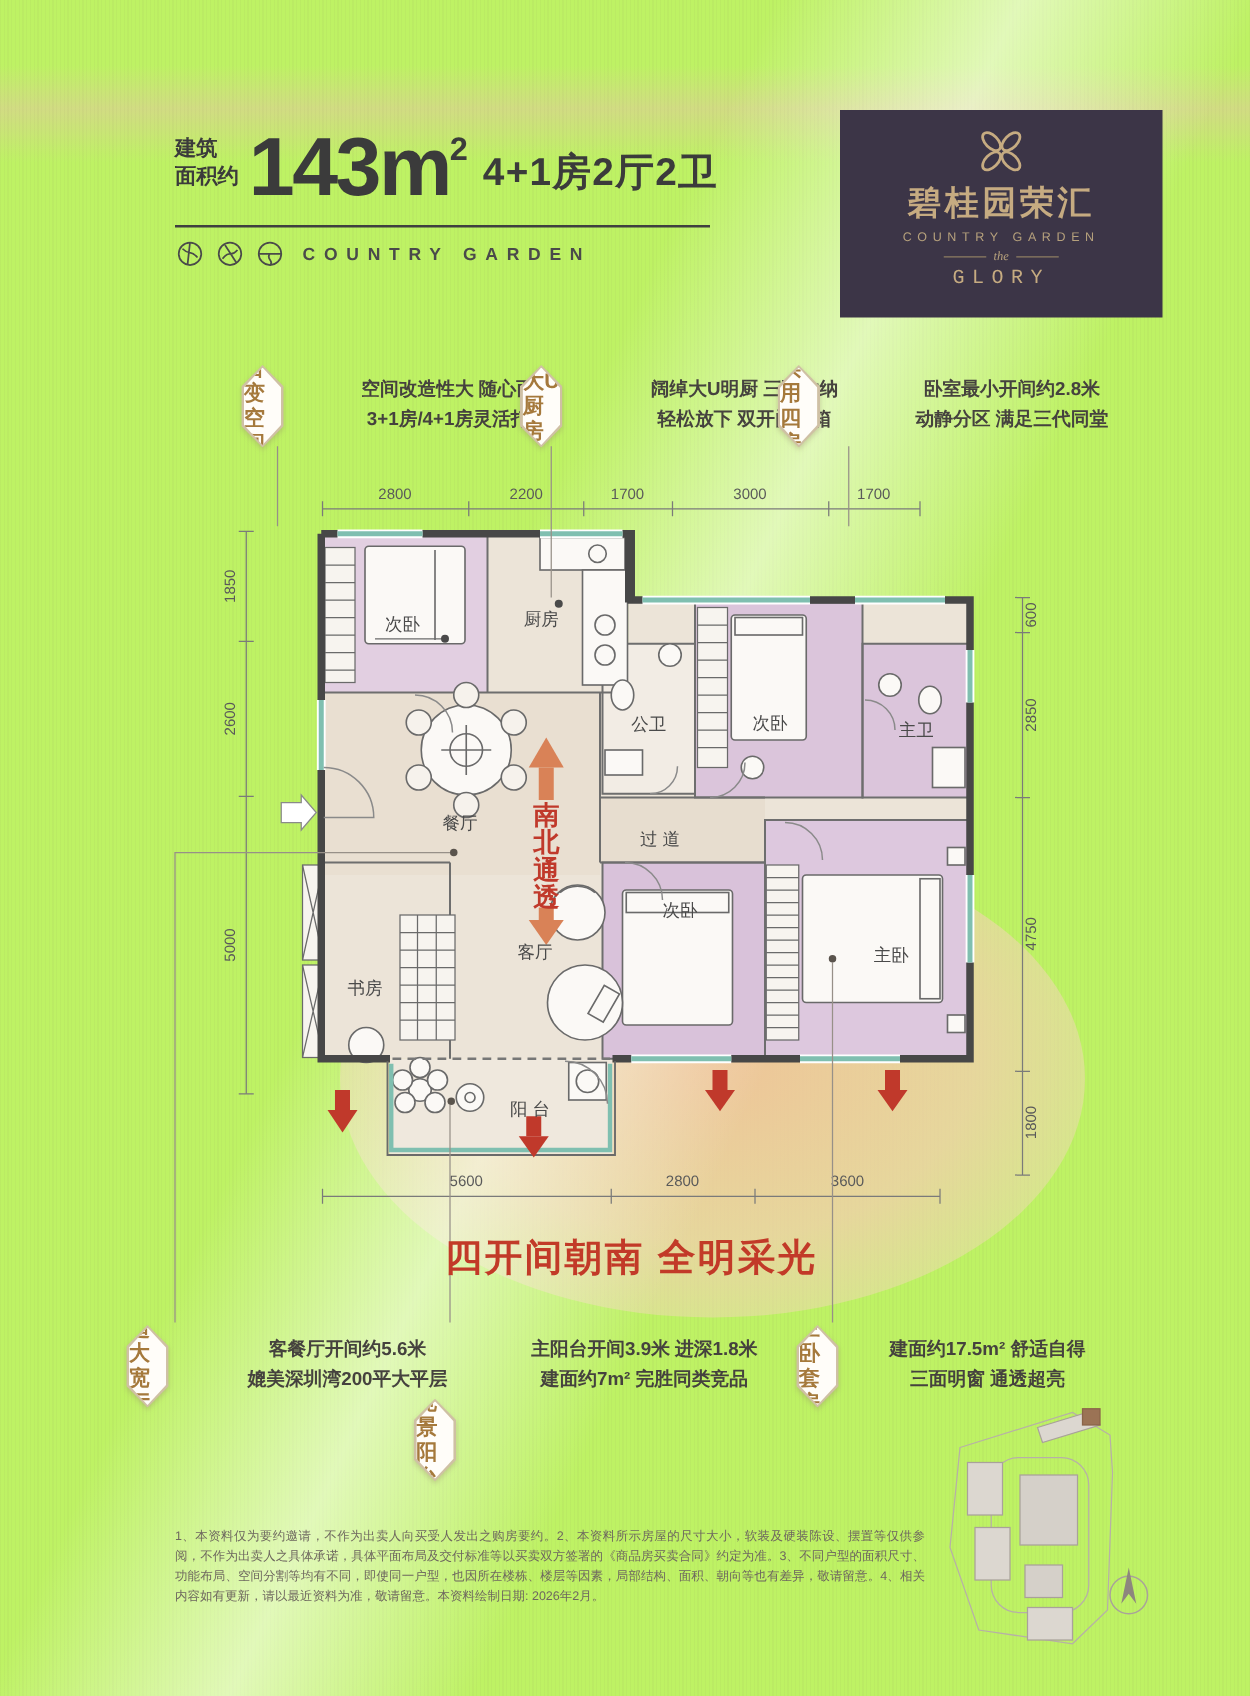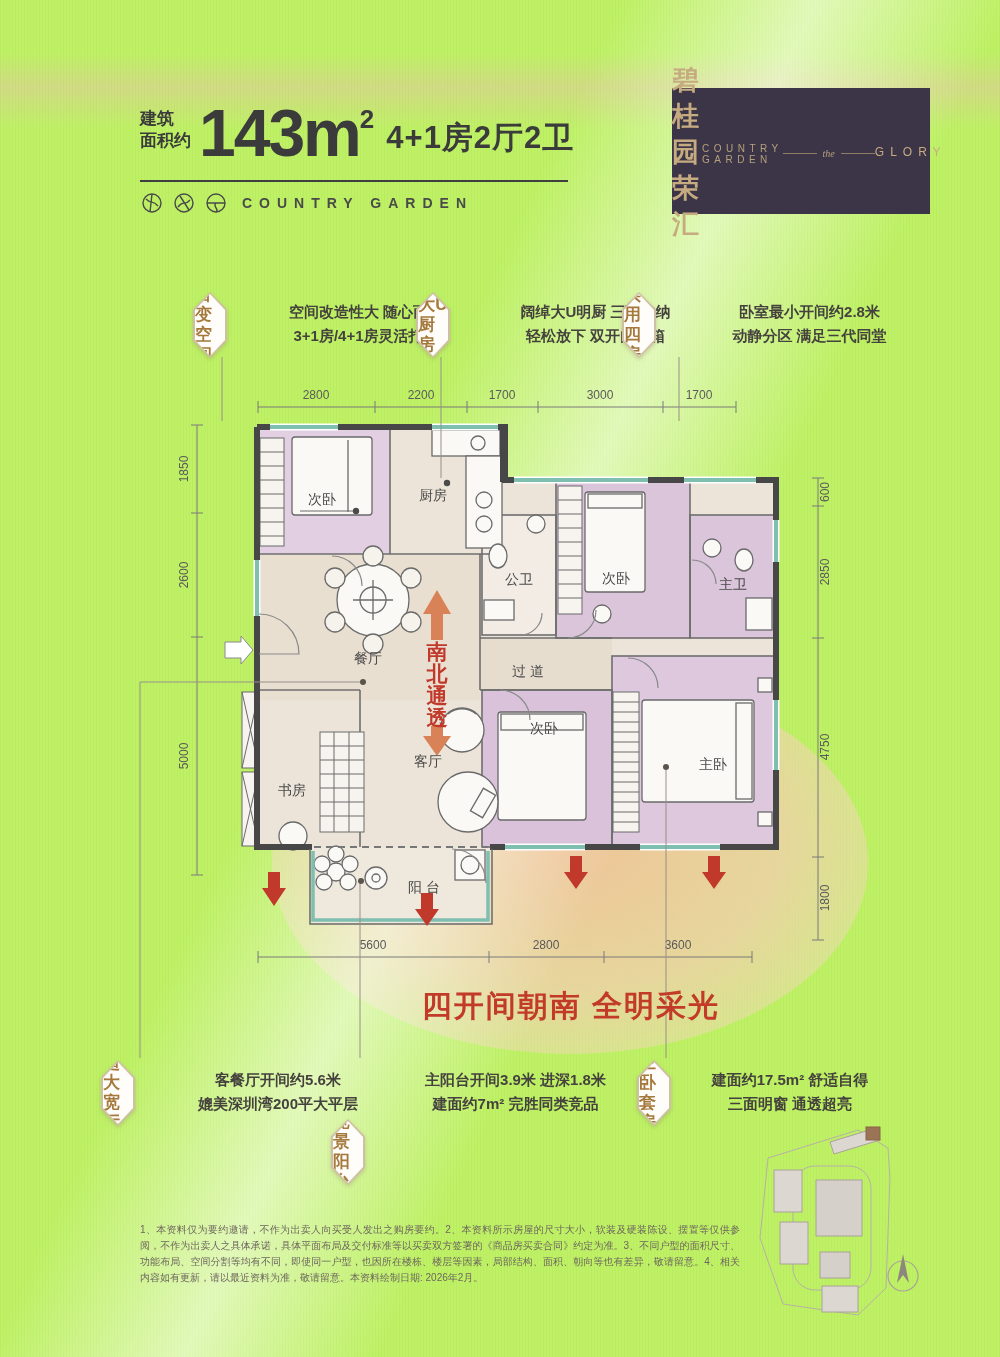--- a/index.html
+++ b/index.html
@@ -19,37 +19,37 @@
   
   .hdr{position:absolute;left:140px;top:104px;z-index:5;display:flex;align-items:flex-end;color:#3b3b3b;}
   .hdr .lbl{font-size:17px;font-weight:bold;line-height:1.35;padding-bottom:10px;}
   .hdr .big{font-size:66px;font-weight:bold;letter-spacing:-2px;line-height:.9;margin-left:8px;}
   .hdr .big sup{font-size:26px;vertical-align:28px;letter-spacing:0;}
   .hdr .rooms{font-size:31px;font-weight:bold;margin-left:12px;padding-bottom:4px;letter-spacing:1px;}
   .hdr-line{position:absolute;left:140px;top:180px;width:428px;height:2px;background:#3f3f3f;z-index:5;}
   .brandrow{position:absolute;left:140px;top:191px;z-index:5;display:flex;align-items:center;color:#4a4a4a;}
   .brandrow .en{font-size:14px;letter-spacing:7px;margin-left:10px;font-weight:600;}
   
-  .logo{position:absolute;left:672px;top:88px;width:258px;height:126px;background:#3c3547;z-index:5;
-    display:flex;flex-direction:row;align-items:center;color:#c6ab81;}
+  .logo{position:absolute;left:672px;top:88px;width:258px;height:166px;background:#3c3547;z-index:5;
+    display:flex;flex-direction:column;align-items:center;color:#c6ab81;}
   .logo .cn{font-size:27px;font-weight:bold;letter-spacing:3px;margin-top:2px;font-family:"Liberation Serif","DejaVu Serif",serif;}
   .logo .en{font-size:10px;letter-spacing:4.5px;margin-top:5px;color:#b5a07c;}
   .logo .glorywrap{display:flex;align-items:center;margin-top:4px;color:#b5a07c;justify-content:center;}
   .logo .glorywrap .rule{width:34px;height:1px;background:#8d7e63;}
   .logo .the{font-style:italic;font-size:10px;margin:0 6px;font-family:"Liberation Serif","DejaVu Serif",serif;}
-  .logo .glory{font-size:12px;letter-spacing:6px;margin-top:2px;font-family:Liberation Sans, sans-serif;}
+  .logo .glory{font-size:16px;letter-spacing:6px;margin-top:2px;font-family:Liberation Mono, monospace;}
   
   .hex{position:absolute;width:34px;height:66px;z-index:6;filter:drop-shadow(0 2px 2px rgba(150,130,110,.35));}
   .hex .b{position:absolute;inset:0;background:#cfc0a4;clip-path:polygon(50% 0,100% 26%,100% 74%,50% 100%,0 74%,0 26%);}
   .hex .i{position:absolute;inset:2px;background:#fffdf9;clip-path:polygon(50% 0,100% 26%,100% 74%,50% 100%,0 74%,0 26%);
     display:flex;flex-direction:column;align-items:center;justify-content:center;
     font-weight:bold;color:#a5793c;font-size:17px;line-height:1.18;}
   .fdesc{position:absolute;z-index:6;font-size:15px;font-weight:600;color:#45423e;line-height:1.6;text-align:center;}
   
-  .banner{position:absolute;left:290px;top:986px;width:430px;text-align:right;z-index:6;
+  .banner{position:absolute;left:290px;top:986px;width:430px;text-align:center;z-index:6;
     font-size:30px;font-weight:bold;color:#c23a28;letter-spacing:2px;}
   .disclaimer{position:absolute;left:140px;top:1212px;width:600px;z-index:6;
     font-size:10px;line-height:1.6;color:#6e675f;text-align:justify;}
   svg{display:block;}
   .plan{position:absolute;left:125px;top:365px;z-index:3;}
   .leaders{position:absolute;left:0;top:0;z-index:4;pointer-events:none;}
   .siteplan{position:absolute;left:738px;top:1118px;z-index:5;}
   .planlabel{font-size:14px;fill:#4a4a4a;}
   .dimtxt{font-size:12px;fill:#5a5a5a;}
   .orient{font-size:21px;font-weight:bold;fill:#c0392b;}

